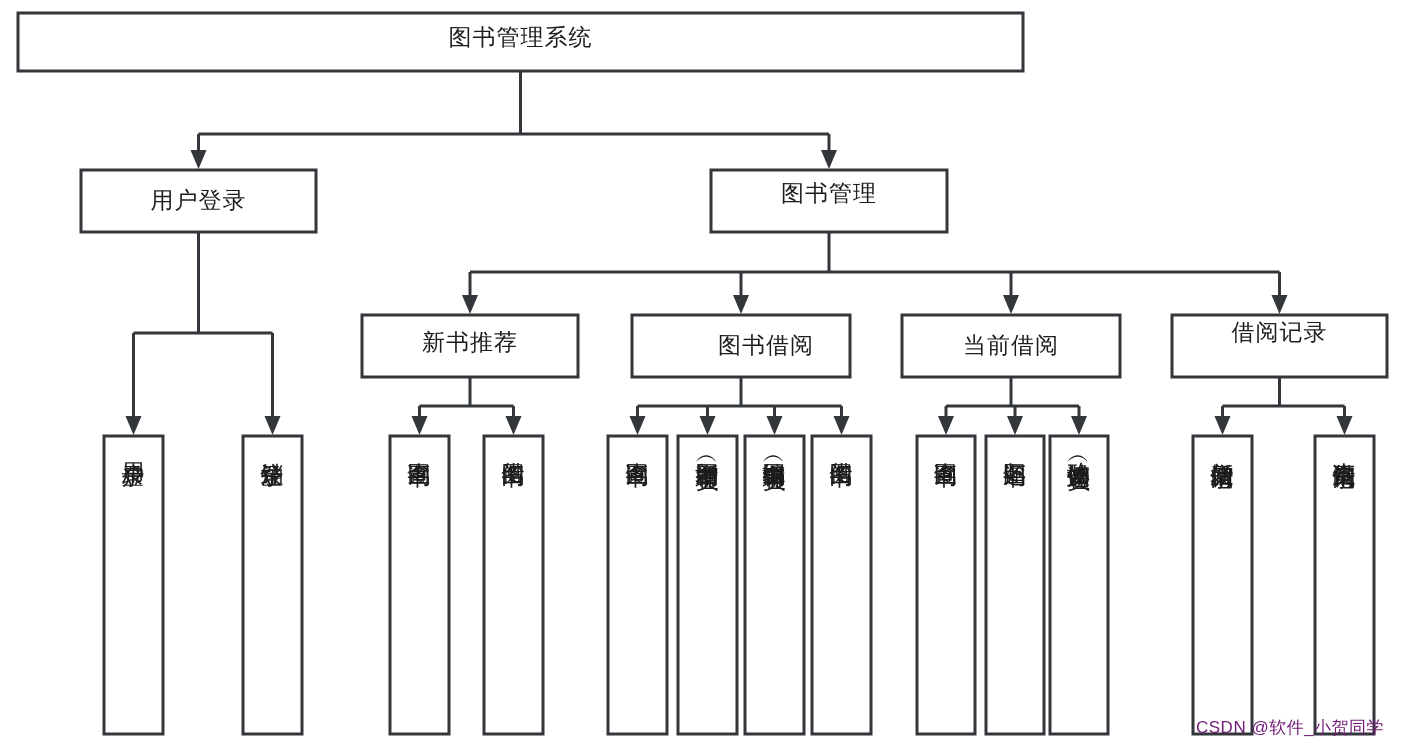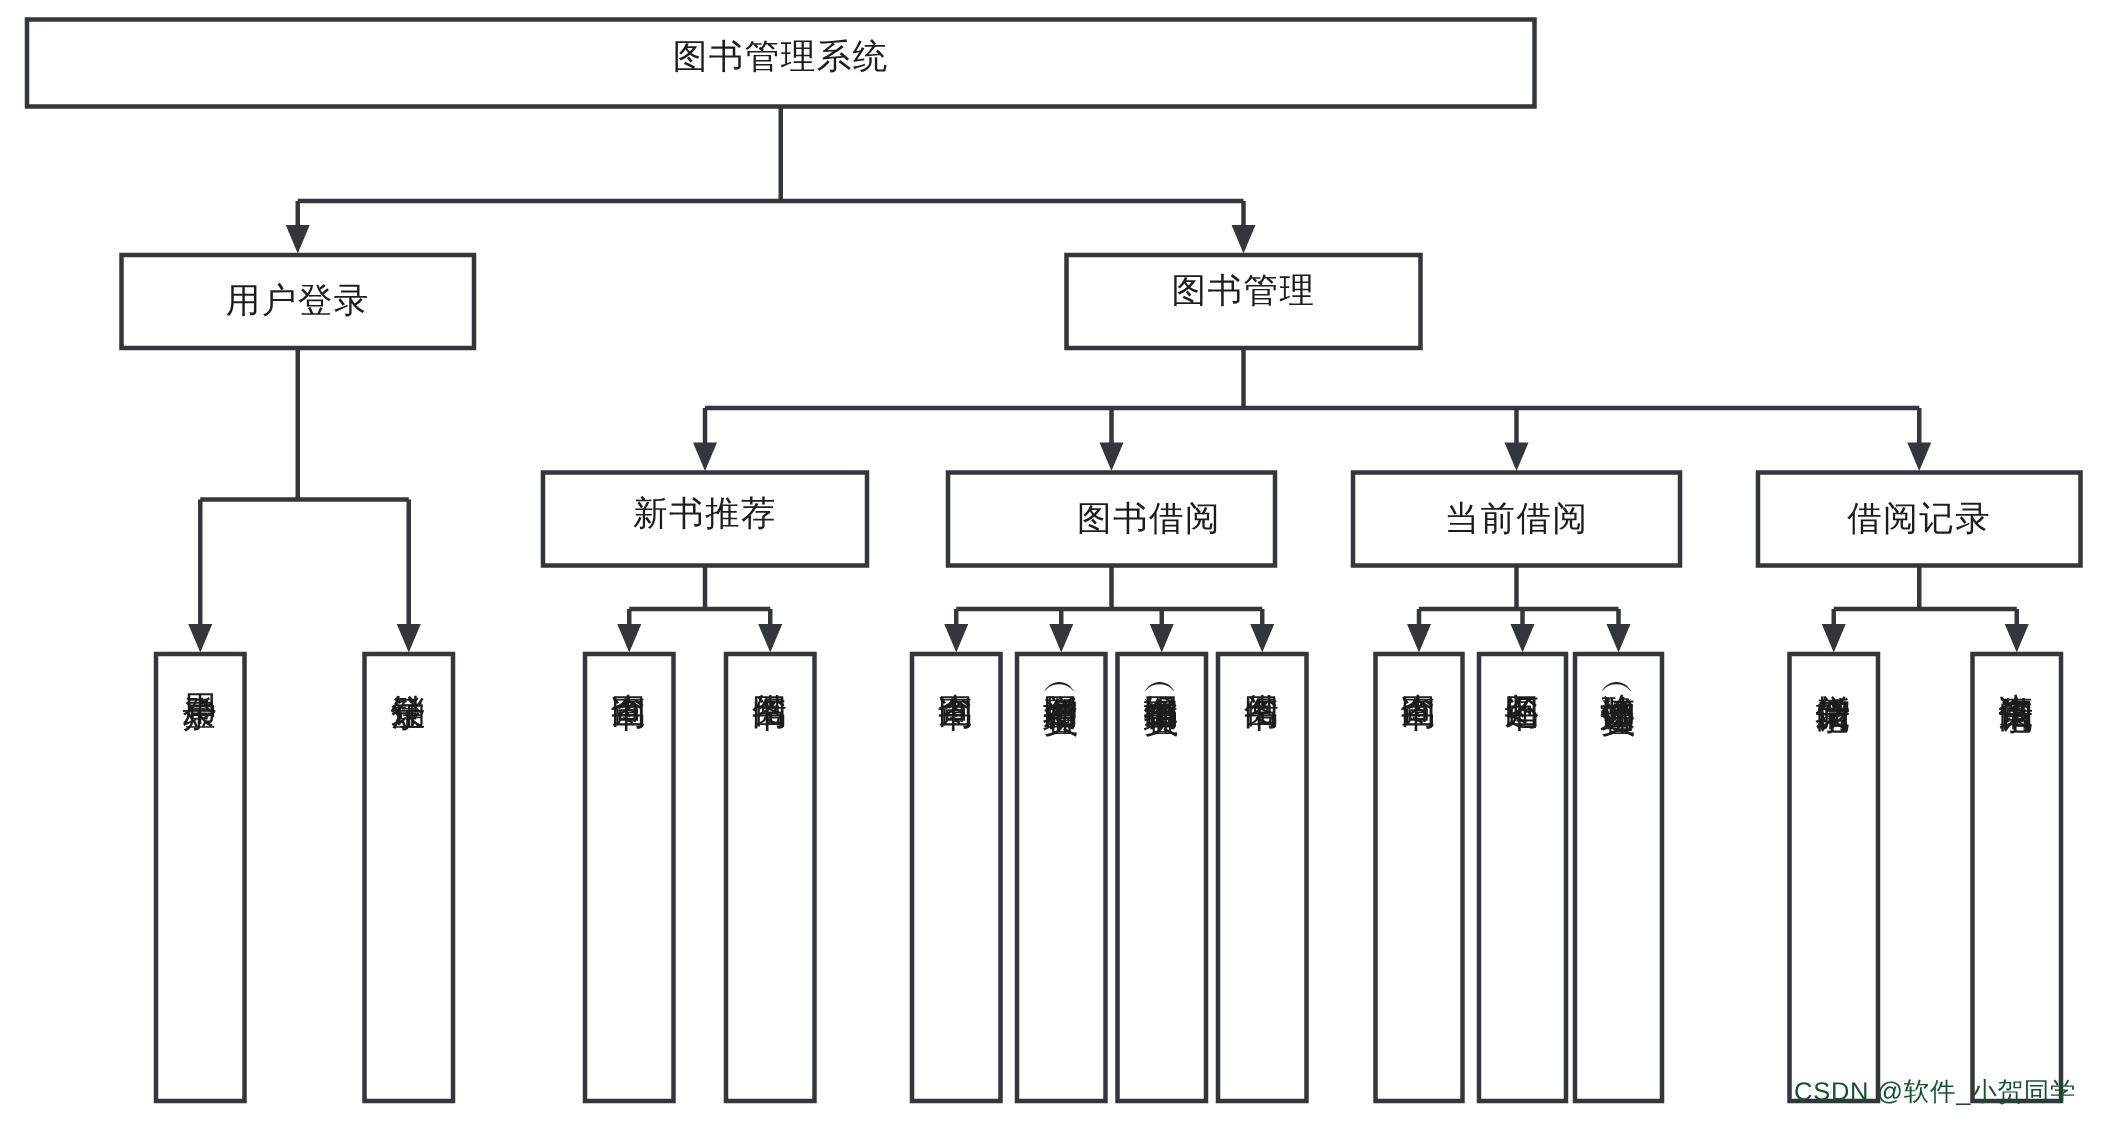--- a/index.html
+++ b/index.html
@@ -63,21 +63,21 @@
     font-size: 23px;
     line-height: 1.22;
     letter-spacing: 1px;
     writing-mode: vertical-rl;
     text-orientation: upright;
     pointer-events: none;
     padding-top: 8px;
   }
   .watermark {
     position: absolute;
-    color: #14532d;
+    color: #701a75;
     font-size: 17px;
     letter-spacing: 0.5px;
     white-space: nowrap;
     user-select: none;
   }
 </style>
 </head>
 <body>
 
 <div id="diagram-root">
@@ -161,21 +161,21 @@
       </g>
   </svg>
 
   <div id="label-layer">
       <div class="node-label-h" style="left: 18px; top: 13px; width: 1005px; height: 50px;">图书管理系统</div>
       <div class="node-label-h" style="left: 81px; top: 170px; width: 235px; height: 62px;">用户登录</div>
       <div class="node-label-h" style="left: 711px; top: 170px; width: 236px; height: 48px; border-radius: 15px;">图书管理</div>
       <div class="node-label-h" style="left: 362px; top: 315px; width: 216px; height: 56px;">新书推荐</div>
       <div class="node-label-h" style="left: 632px; top: 315px; width: 218px; height: 62px; padding-left: 25px;">图书借阅</div>
       <div class="node-label-h" style="left: 902px; top: 315px; width: 218px; height: 62px;">当前借阅</div>
-      <div class="node-label-h" style="left: 1172px; top: 315px; width: 215px; height: 62px;">借阅记录</div>
+      <div class="node-label-h" style="left: 1172px; top: 302px; width: 215px; height: 62px;">借阅记录</div>
       <div class="node-label-v" style="left: 104px; top: 436px; width: 59px; height: 298px;">用户登录</div>
       <div class="node-label-v" style="left: 243px; top: 436px; width: 59px; height: 298px;">注销登录</div>
       <div class="node-label-v" style="left: 390px; top: 436px; width: 59px; height: 298px;">查询图书</div>
       <div class="node-label-v" style="left: 484px; top: 436px; width: 59px; height: 298px;">借阅图书</div>
       <div class="node-label-v" style="left: 608px; top: 436px; width: 59px; height: 298px;">查询图书</div>
       <div class="node-label-v" style="left: 678px; top: 436px; width: 59px; height: 298px;">新增图书（管理员）</div>
       <div class="node-label-v" style="left: 745px; top: 436px; width: 59px; height: 298px;">编辑图书（管理员）</div>
       <div class="node-label-v" style="left: 812px; top: 436px; width: 59px; height: 298px;">借阅图书</div>
       <div class="node-label-v" style="left: 917px; top: 436px; width: 58px; height: 298px;">查询图书</div>
       <div class="node-label-v" style="left: 986px; top: 436px; width: 58px; height: 298px;">归还图书</div>

